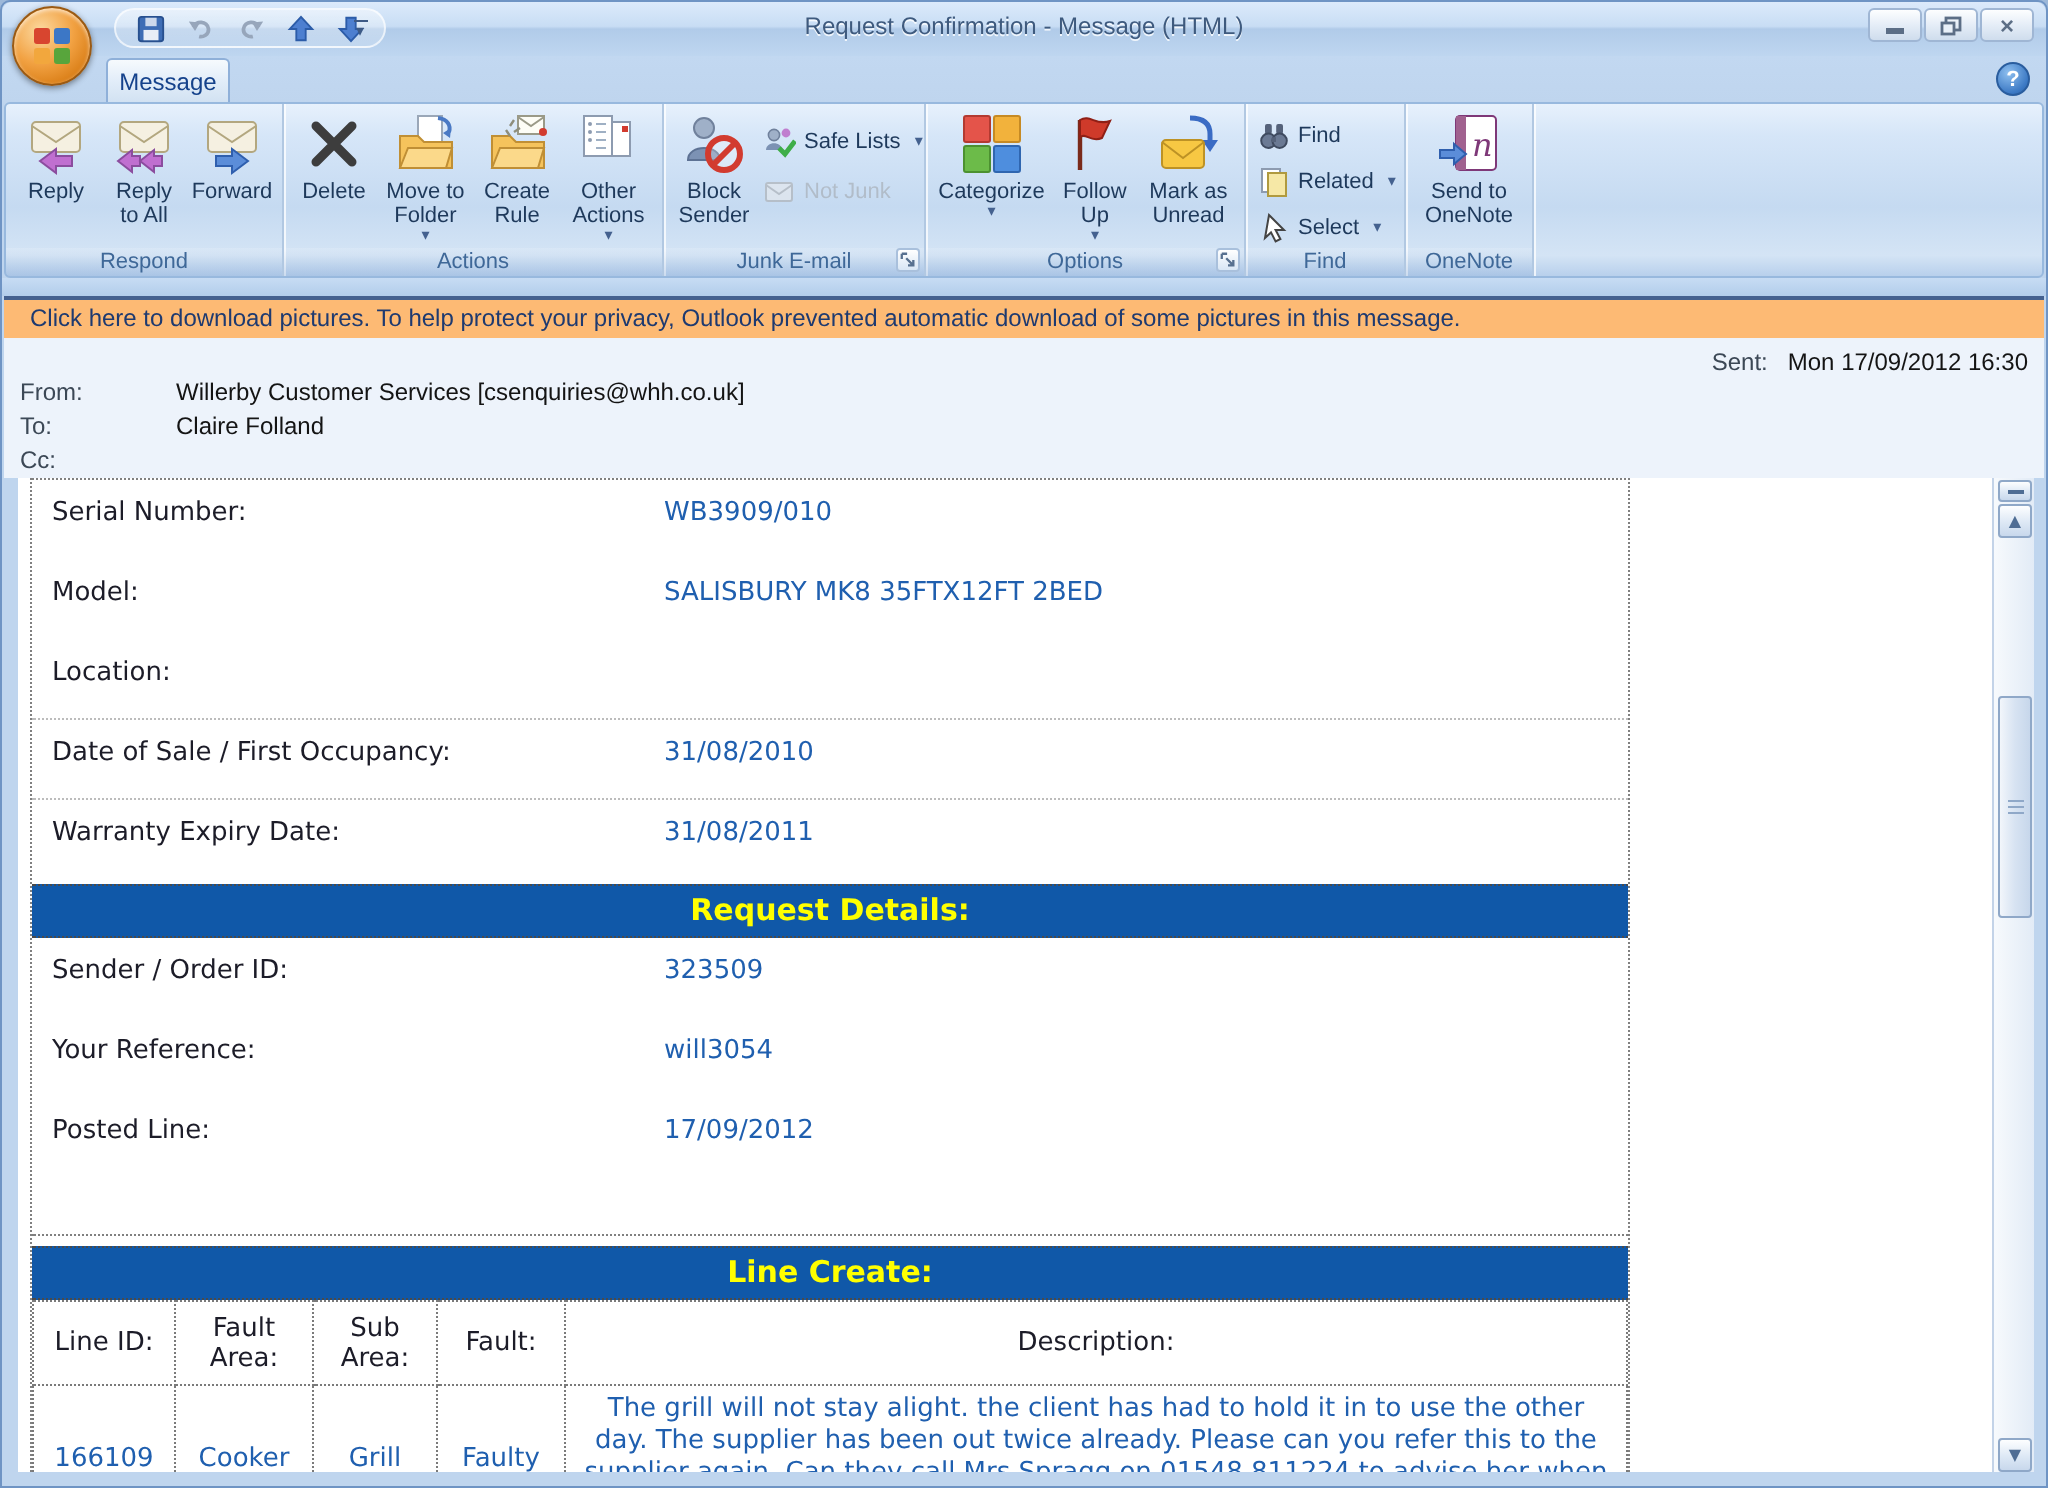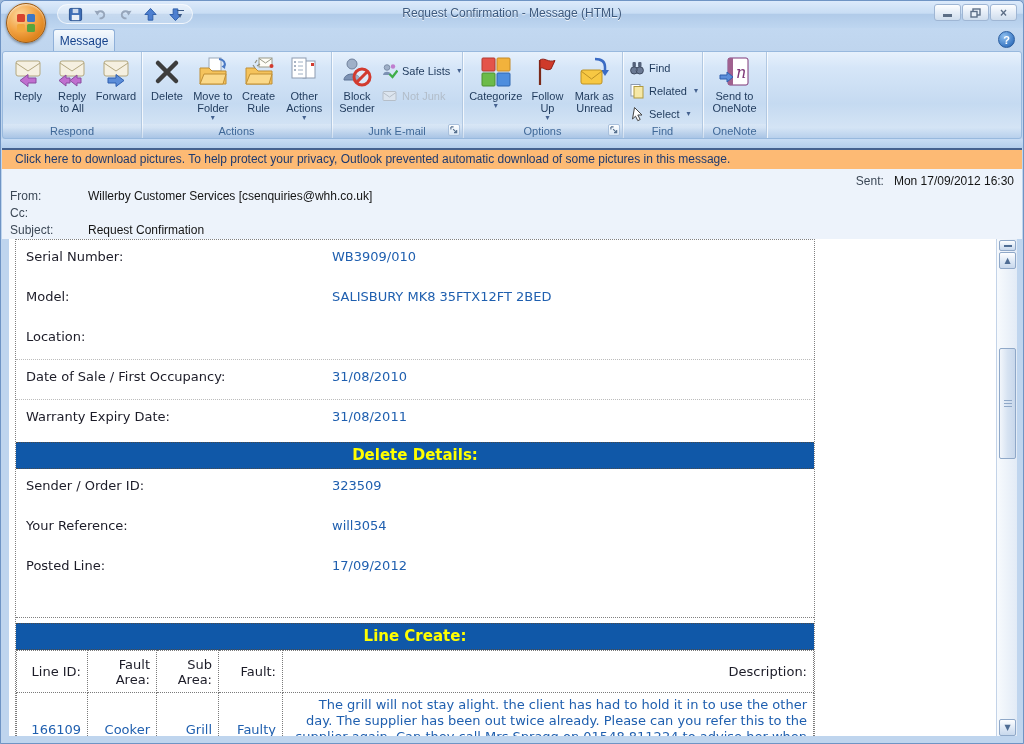--- a/index.html
+++ b/index.html
@@ -95,21 +95,21 @@
     border-left:1px dotted #808080; border-right:1px dotted #808080; border-top:1px dotted #808080; }
   .frow { height:40px; padding:9px 0 0 10px; display:flex; font-size:13px; }
   .flabel { width:306px; color:#1c1c28; }
   .fvalue { color:#1f5faf; }
   .sep { border-bottom:1px dotted #bcbcbc; }
   .secbar { height:27px; background:#1058A8; border-top:1px dotted #4a4a4a; border-bottom:1px dotted #4a4a4a;
     color:#ffff00; font-weight:bold; font-size:15px; text-align:center; line-height:25px; }
   .reqsec { border-bottom:1px dotted #808080; padding-bottom:28px; }
   .linebar { margin-top:5px; }
   table.grid { width:100%; border-collapse:collapse; table-layout:fixed; }
-  table.grid th, table.grid td { border:1px dotted #7a7a7a; font-weight:normal; text-align:right;
+  table.grid th, table.grid td { border:1px dotted #7a7a7a; font-weight:normal; text-align:center;
     padding:4px 6px; font-size:13px; vertical-align:middle; }
   table.grid th { color:#1c1c28; height:42px; }
   table.grid td { color:#1f5faf; height:64px; }
   td.desc { vertical-align:top; font-size:12.5px; line-height:16px; padding-top:5px; }
   
   .scrollbar { position:absolute; top:0; right:0; width:21px; height:499px;
     background:linear-gradient(90deg,#f7fafd,#e2ebf6); border-left:1px solid #c3d3e8; }
   .sb-btn { position:absolute; left:2px; width:17px; border:1px solid #8fa8c8; border-radius:2px;
     background:linear-gradient(#fdfeff,#dde8f5 55%,#c8d8ec); display:flex; align-items:center; justify-content:center;
     color:#4f6d94; cursor:pointer; }
@@ -464,20 +464,24 @@
   <div class="infobar">
     <span>Click here to download pictures. To help protect your privacy, Outlook prevented automatic download of some pictures in this message.</span>
   </div>
 
   <div class="headers">
     <div class="hrow">
       <span class="hlabel">From:</span>
       <span class="hvalue">Willerby Customer Services [csenquiries@whh.co.uk]</span>
     </div>
     <div class="hrow">
+      <span class="hlabel">To:</span>
+      <span class="hvalue">Claire Folland</span>
+    </div>
+    <div class="hrow">
       <span class="hlabel">Cc:</span>
       <span class="hvalue"></span>
     </div>
     <div class="hrow">
       <span class="hlabel">Subject:</span>
       <span class="hvalue">Request Confirmation</span>
     </div>
     <div class="sent">
       <span class="hlabel">Sent:</span>
       <span class="hvalue">Mon 17/09/2012 16:30</span>
@@ -500,21 +504,21 @@
       </div>
       <div class="frow sep">
         <span class="flabel">Date of Sale / First Occupancy:</span>
         <span class="fvalue">31/08/2010</span>
       </div>
       <div class="frow" style="height:42px">
         <span class="flabel">Warranty Expiry Date:</span>
         <span class="fvalue">31/08/2011</span>
       </div>
 
-      <div class="secbar">Delete Details:</div>
+      <div class="secbar">Request Details:</div>
 
       <div class="reqsec">
         <div class="frow">
           <span class="flabel">Sender / Order ID:</span>
           <span class="fvalue">323509</span>
         </div>
         <div class="frow">
           <span class="flabel">Your Reference:</span>
           <span class="fvalue">will3054</span>
         </div>

